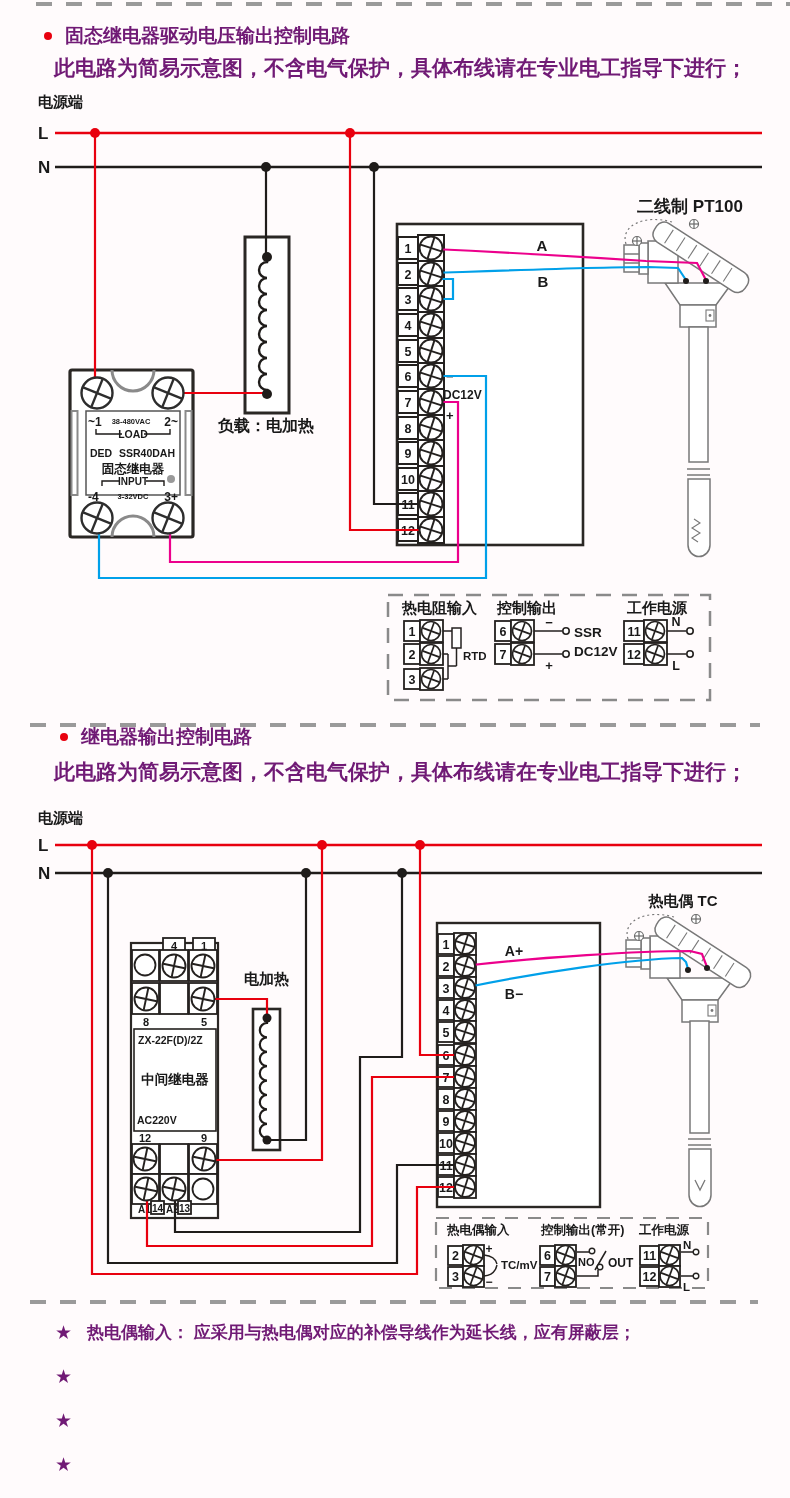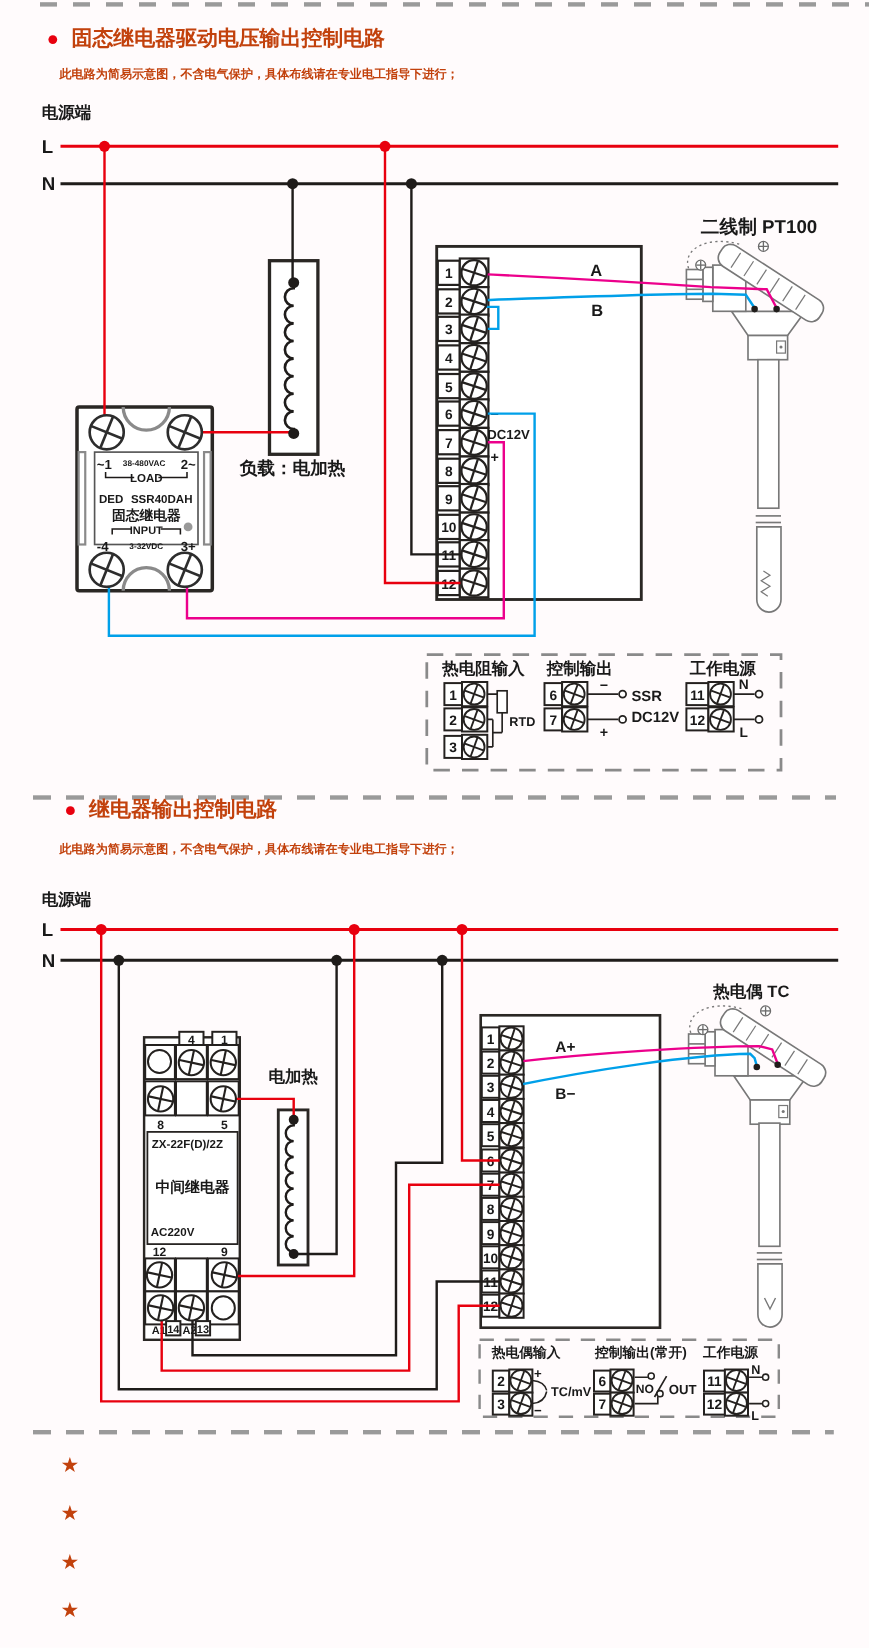--- a/index.html
+++ b/index.html
@@ -1,23 +1,23 @@
 <!DOCTYPE html>
 <html><head>
 <meta charset="utf-8">
 <style>
   html,body{margin:0;padding:0;background:#fff;}
   .page{position:relative;width:790px;height:1498px;background:#fffbfc;overflow:hidden;
-        font-family:"Liberation Sans","DejaVu Sans",sans-serif;color:#c2410c;}
+        font-family:"Liberation Sans","DejaVu Sans",sans-serif;color:#701a75;}
   .sep{position:absolute;height:3.5px;
        background:repeating-linear-gradient(90deg,#9a9a9a 0 16px,transparent 16px 30px);}
   .sec-title{position:absolute;display:flex;align-items:center;gap:13px;
              font-size:19px;font-weight:700;line-height:20px;}
   .bullet{width:8px;height:8px;border-radius:50%;background:#e8000e;flex:0 0 auto;}
-  .sec-sub{position:absolute;font-size:11px;font-weight:700;line-height:20px;}
+  .sec-sub{position:absolute;font-size:21px;font-weight:700;line-height:20px;}
   .notes{position:absolute;left:55px;right:20px;}
   .note{display:flex;align-items:center;gap:15px;height:44px;
         font-size:17px;font-weight:700;}
   .star{font-size:19px;line-height:1;}
   svg{position:absolute;left:0;display:block;}
   svg text{fill:#191919;font-family:"Liberation Sans","DejaVu Sans",sans-serif;}
   .cell{fill:#fff;stroke:#24211f;stroke-width:2;}
   .cell2{fill:#fff;stroke:#24211f;stroke-width:1.8;}
   .comp{fill:#fff;stroke:#2a2724;}
   .wr{stroke:#e8000e;fill:none;}
@@ -561,20 +561,21 @@
       <circle cx="267" cy="1018" r="4.5" fill="#1f1c1a"></circle>
       <circle cx="267" cy="1140" r="4.5" fill="#1f1c1a"></circle>
       <circle cx="707" cy="968" r="3" fill="#1f1c1a"></circle>
       <circle cx="688" cy="970" r="3" fill="#1f1c1a"></circle>
     </g>
   </svg>
 
   <div class="notes" style="top:1310px;">
     <div class="note">
         <span class="star">★</span>
+        <span>热电偶输入： 应采用与热电偶对应的补偿导线作为延长线，应有屏蔽层；</span>
       </div>
     <div class="note">
         <span class="star">★</span>
       </div>
     <div class="note">
         <span class="star">★</span>
       </div>
     <div class="note">
         <span class="star">★</span>
       </div>

